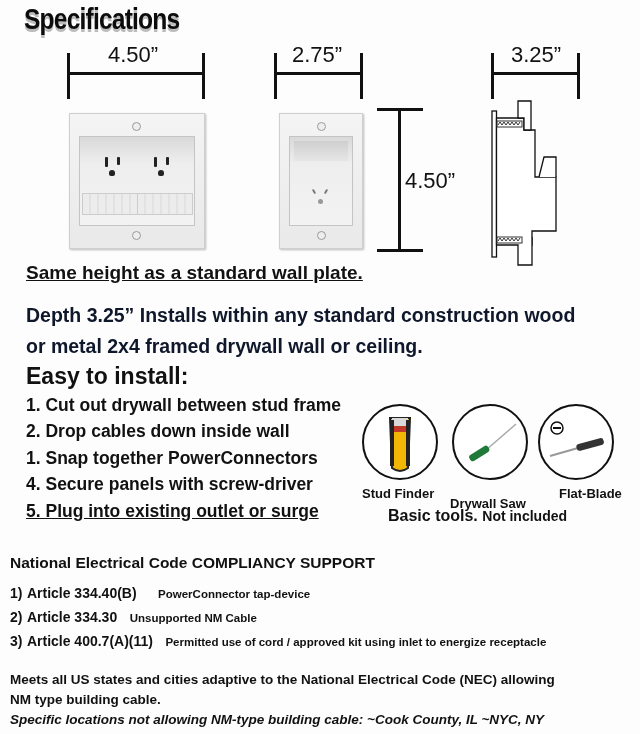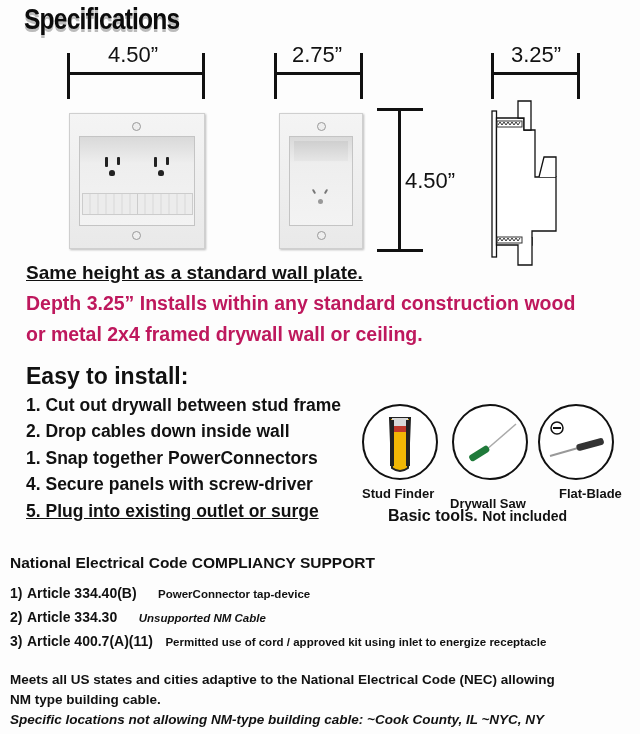--- a/index.html
+++ b/index.html
@@ -31,21 +31,21 @@
     border: 1px solid #999; background: #eee;
   }
   .slot { background: #222; border-radius: 1px; }
   .ground { background: #222; border-radius: 50% 50% 2px 2px; }
   .brush { background: repeating-linear-gradient(90deg, #ececec 0 6px, #e2e2e2 6px 8px); border: 1px solid #ccc; }
   .underline-head {
     left: 26px; top: 262px; font-size: 19px; font-weight: bold;
     text-decoration: underline; color: #111;
   }
   .red-text {
-    left: 26px; font-size: 19.5px; font-weight: bold; color: #be185d;
+    left: 26px; font-size: 19.5px; font-weight: bold; color: #0f172a; margin-top: 12px;
   }
   .easy-head { left: 26px; top: 363px; font-size: 23px; font-weight: bold; }
   .step { left: 26px; font-size: 17.5px; font-weight: bold; color: #111; }
   .tool-circle {
     width: 72px; height: 72px; border-radius: 50%;
     border: 2.5px solid #111; background: #fff;
   }
   .tool-label { font-size: 13px; font-weight: bold; }
   .nec-head { left: 10px; top: 554px; font-size: 15.5px; font-weight: bold; }
   .nec-row { left: 10px; font-weight: bold; white-space: nowrap; }
@@ -178,21 +178,21 @@
 <div class="abs nec-head">National Electrical Code COMPLIANCY SUPPORT</div>
 
 <div class="abs nec-row" style="top:584px;">
   <span class="big">1)</span>
   <span class="big">Article 334.40(B)</span>
   <span class="small">PowerConnector tap-device</span>
 </div>
 <div class="abs nec-row" style="top:608px;">
   <span class="big">2)</span>
   <span class="big">Article 334.30</span>
-  <span class="small" style="margin-left:17px;font-style:italic;">Unsupported NM Cable</span>
+  <span class="small" style="margin-left:8px;">Unsupported NM Cable</span>
 </div>
 <div class="abs nec-row" style="top:632px;">
   <span class="big">3)</span>
   <span class="big">Article 400.7(A)(11)</span>
   <span class="small" style="margin-left:8px;">Permitted use of cord / approved kit using inlet to energize receptacle</span>
 </div>
 
 <div class="abs foot" style="top:672px;">Meets all US states and cities adaptive to the National Electrical Code (NEC) allowing</div>
 <div class="abs foot" style="top:692px;">NM type building cable.</div>
 <div class="abs foot" style="top:712px;font-style:italic;">Specific locations not allowing NM-type building cable: ~Cook County, IL  ~NYC, NY</div>

